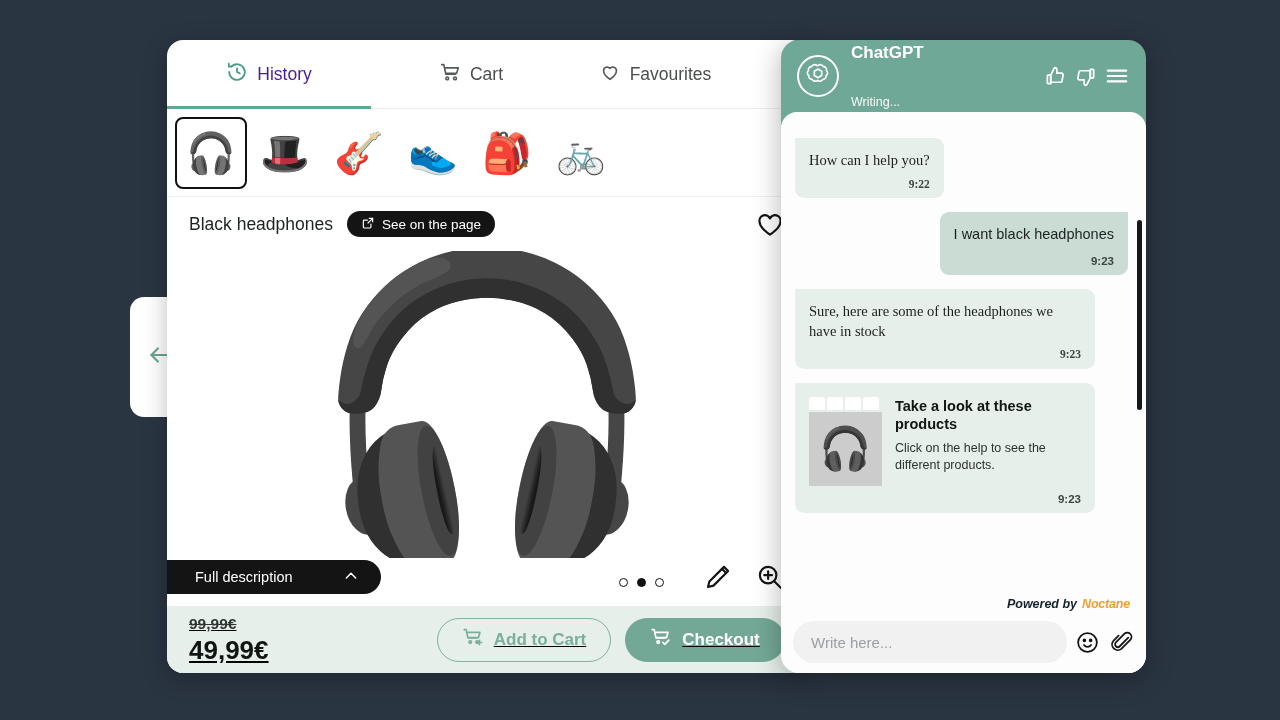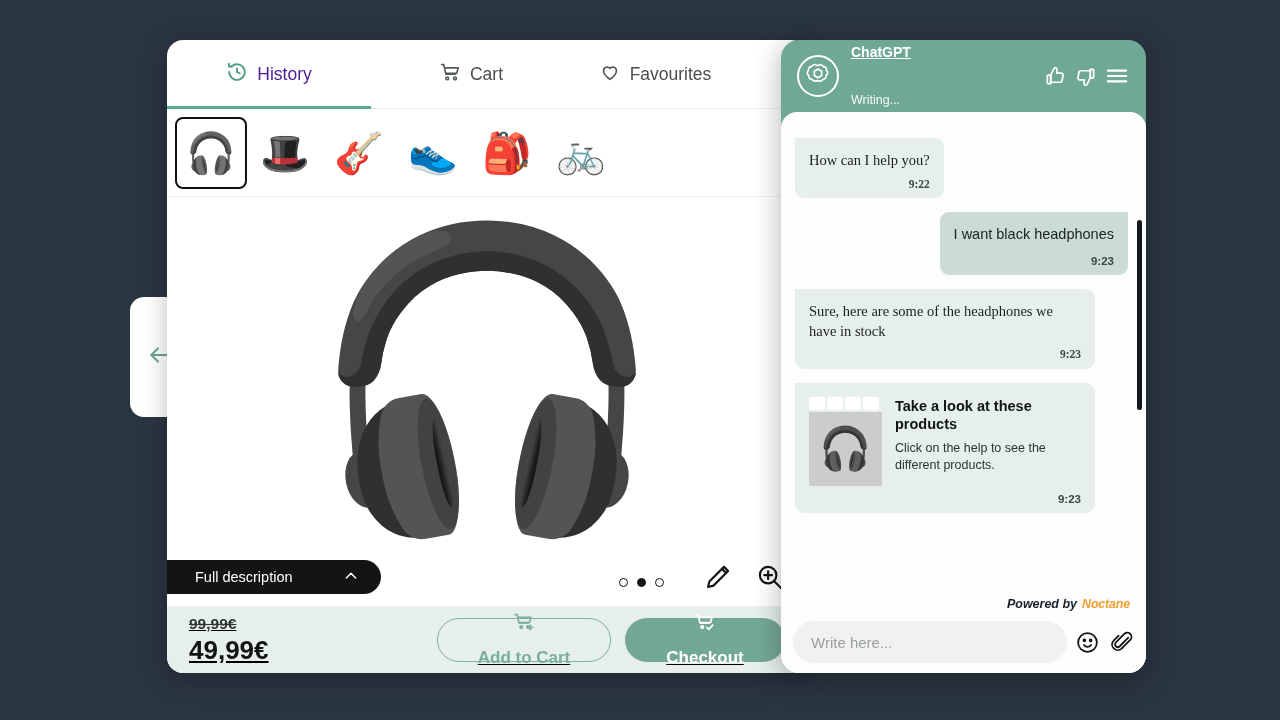--- a/index.html
+++ b/index.html
@@ -143,21 +143,20 @@
   }
   .prices { line-height: 1; }
   .old-price { font-size: 15.5px; color: #2e3633; text-decoration: line-through; font-weight: bold; }
   .new-price { font-size: 26px; color: #101513; font-weight: bold; margin-top: 5px; }
   .btn {
     display: flex; align-items: center; justify-content: center; gap: 10px;
     border-radius: 999px;
     height: 44px;
     font-size: 17px;
     font-weight: bold;
-    flex-direction: column;
   }
   #add-to-cart-button {
     width: 174px;
     border: 1.6px solid #7fb2a1;
     color: #7aae9d;
     background: transparent;
     margin-left: auto;
   }
   #checkout-button {
     width: 160px;
@@ -186,21 +185,21 @@
     color: #fff;
   }
   .oai-badge {
     width: 42px; height: 42px; border-radius: 50%;
     border: 2px solid #fff;
     display: flex; align-items: center; justify-content: center;
     flex: none;
   }
   .oai-badge svg { width: 26px; height: 26px; }
   .chat-id { line-height: 1.15; }
-  .chat-name { font-size: 14px; font-weight: bold; text-decoration: underline; }
+  .chat-name { font-size: 17px; font-weight: bold; }
   .chat-status { font-size: 12.5px; opacity: .95; margin-top: 33px; }
   .hdr-icons { margin-left: auto; display: flex; align-items: center; gap: 7px; }
   .hdr-icons svg { width: 23px; height: 23px; display: block; }
   #menu-icon svg { width: 26px; height: 26px; }
 
   .chat-body {
     flex: 1 1 auto;
     background: #fdfdfd;
     border-radius: 16px 16px 0 0;
     position: relative;
@@ -335,20 +334,40 @@
         <span>👟</span>
       </div>
     <div class="thumb">
         <span>🎒</span>
       </div>
     <div class="thumb">
         <span>🚲</span>
       </div>
   </div>
 
+  <div class="titlerow">
+    <span class="prod-title">Black headphones</span>
+    <div class="see-pill">
+      <span>
+        <svg viewBox="0 0 24 24" fill="none" stroke="#ffffff" stroke-width="2" stroke-linecap="round" stroke-linejoin="round">
+          <path d="M14 4h6v6"></path>
+            <path d="M20 4l-8 8"></path>
+          <path d="M17 14v5a1.5 1.5 0 0 1-1.5 1.5H5.5A1.5 1.5 0 0 1 4 19V8.5A1.5 1.5 0 0 1 5.5 7H11"></path>
+        </svg>
+      </span>
+      <span>See on the page</span>
+    </div>
+    <div class="heart-big">
+      <span>
+        <svg viewBox="0 0 24 24" fill="none" stroke="#141414" stroke-width="1.7" stroke-linecap="round" stroke-linejoin="round">
+          <path d="M12 20.5S3.6 15.3 3.6 9.9A4.4 4.4 0 0 1 12 7.6a4.4 4.4 0 0 1 8.4 2.3c0 5.4-8.4 10.6-8.4 10.6z"></path>
+        </svg>
+      </span>
+    </div>
+  </div>
 
   <div class="hero">
     <span class="hp">🎧</span>
   </div>
 
   <div class="controlrow">
     <div class="fulldesc">
       <span>Full description</span>
       <span>
         <svg viewBox="0 0 24 24" fill="none" stroke="#ffffff" stroke-width="2.2" stroke-linecap="round" stroke-linejoin="round">

